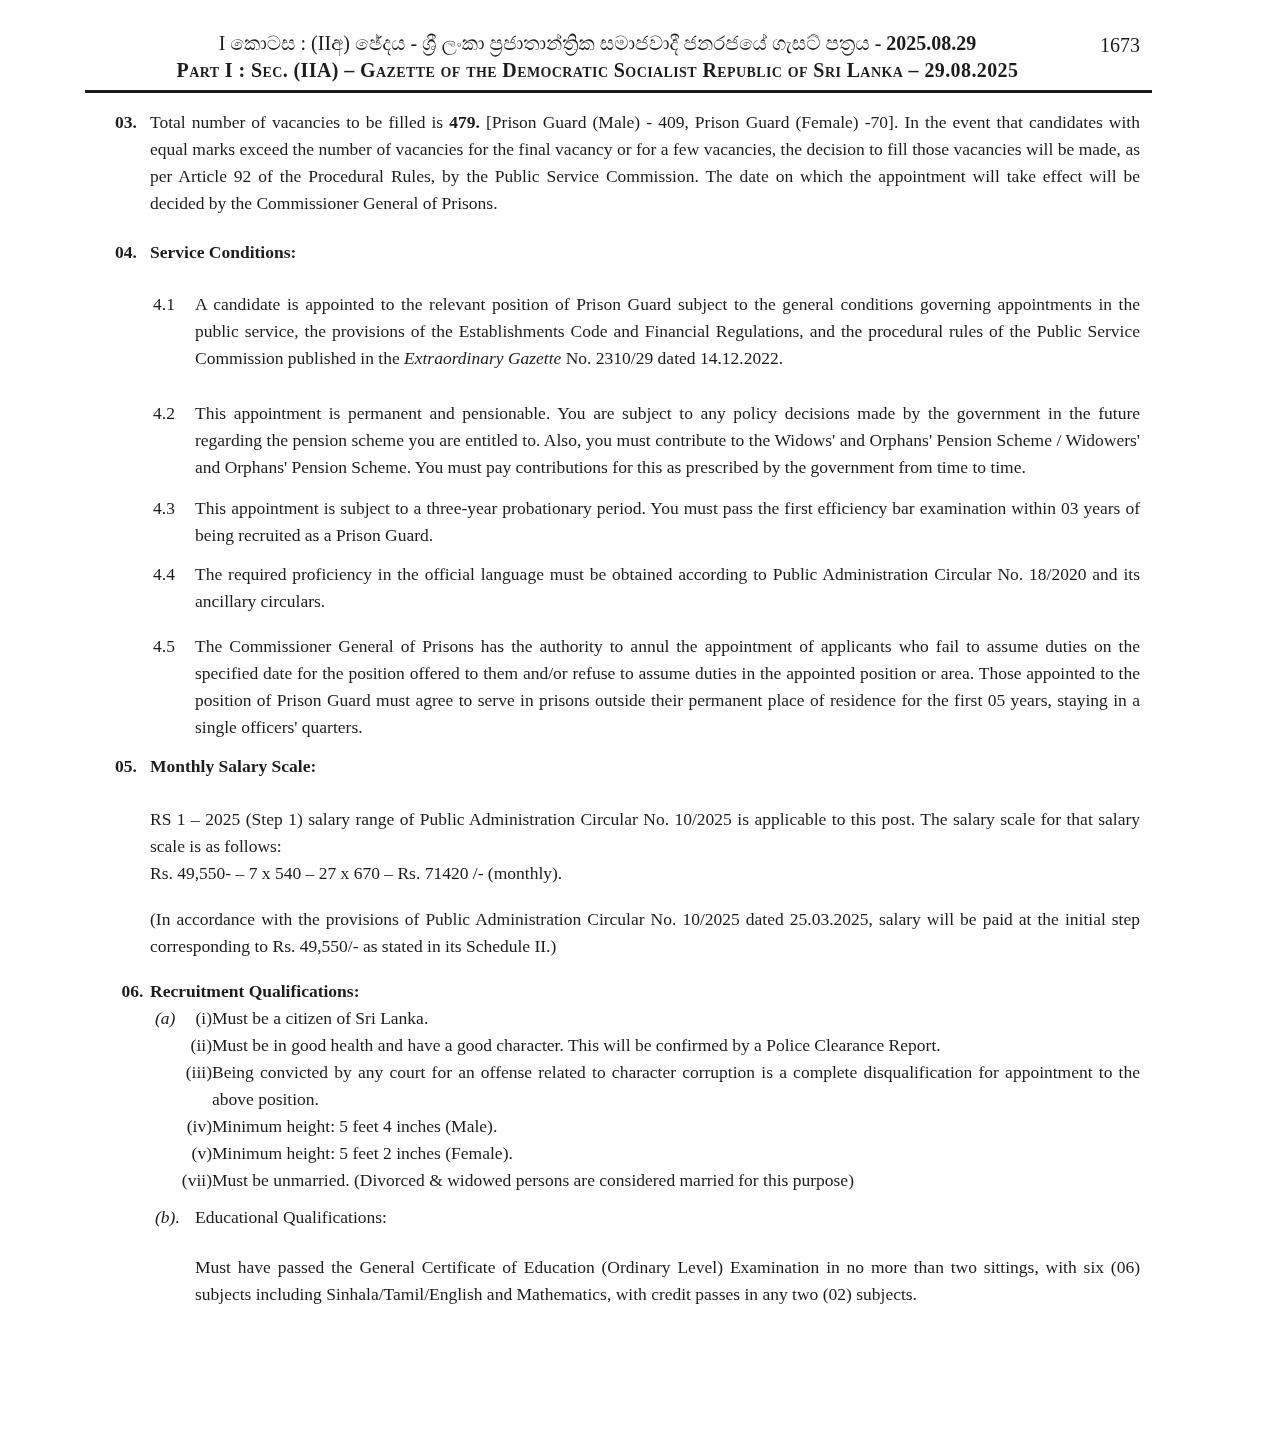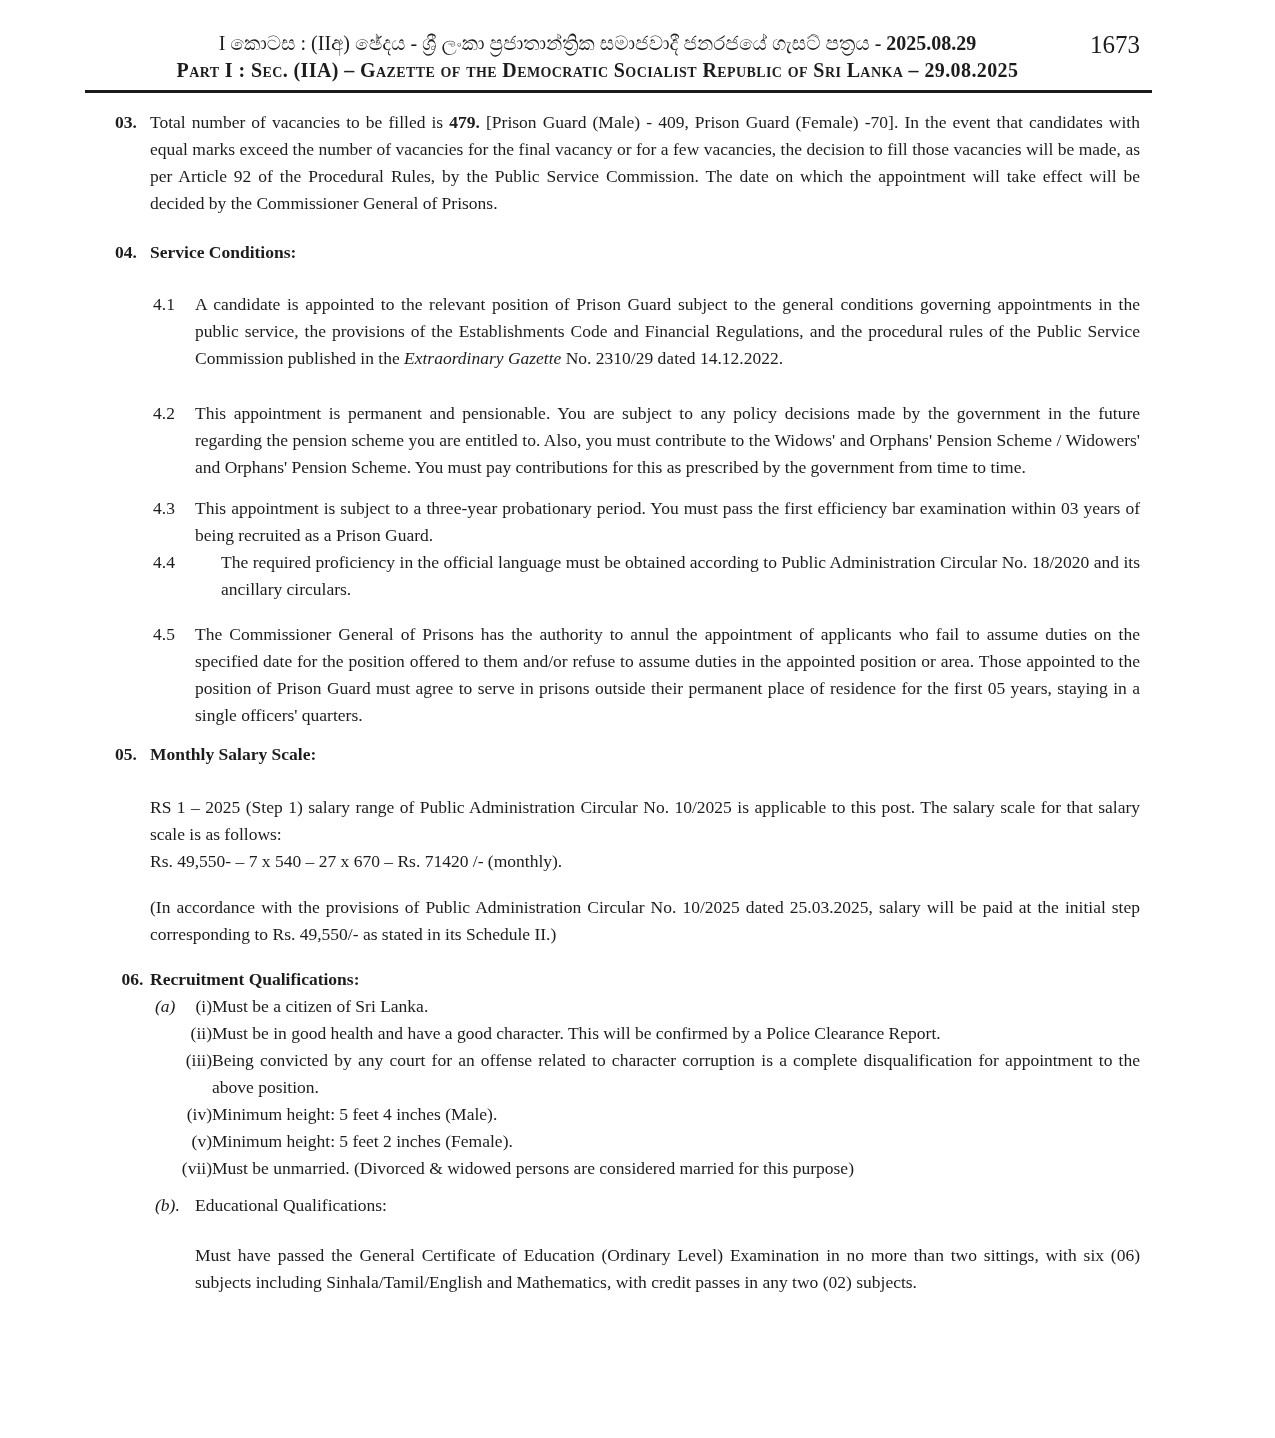--- a/index.html
+++ b/index.html
@@ -22,42 +22,42 @@
   .sinhala-line { font-size: 20px; line-height: 30px; white-space: nowrap; }
   .sinhala-date { font-weight: bold; }
   .english-line {
     font-size: 20px; line-height: 24px;
     font-variant: small-caps; letter-spacing: 0.4px;
     white-space: nowrap;
     font-weight: bold;
   }
   .page-number {
     position: absolute; top: 2px; right: 0;
-    font-size: 25px; line-height: 30px;
+    font-size: 20px; line-height: 30px;
   }
   .rule {
     height: 3px; background: #1b1b1b;
     margin: 8px -12px 0 -30px;
   }
   
   .main { font-size: 17.5px; line-height: 27px; }
   .justify { text-align: justify; }
   .sec-row { display: flex; }
   .sec-num { width: 35px; flex: none; font-weight: bold; }
   .sec-title { font-weight: bold; }
   .sec-body { flex: 1; }
   .bold { font-weight: bold; }
   .italic { font-style: italic; }
 
   .mt-sec03 { margin-top: 16px; }
   .mt-h04   { margin-top: 22px; }
   .mt-i41   { margin-top: 25px; }
   .mt-i42   { margin-top: 28px; justify-content: flex-end; }
   .mt-i43   { margin-top: 14px; }
-  .mt-i44   { margin-top: 0; gap: 26px; }
+  .mt-i44   { margin-top: 12px; }
   .mt-i45   { margin-top: 18px; }
   .mt-h05   { margin-top: 12px; }
   .mt-intro { margin-top: 26px; }
   .mt-note  { margin-top: 19px; }
   .mt-h06   { margin-top: 18px; text-align: center; }
   .mt-brow  { margin-top: 10px; }
   .mt-edu   { margin-top: 23px; }
 
   
   .sub-item { display: flex; margin-left: 38px; }

